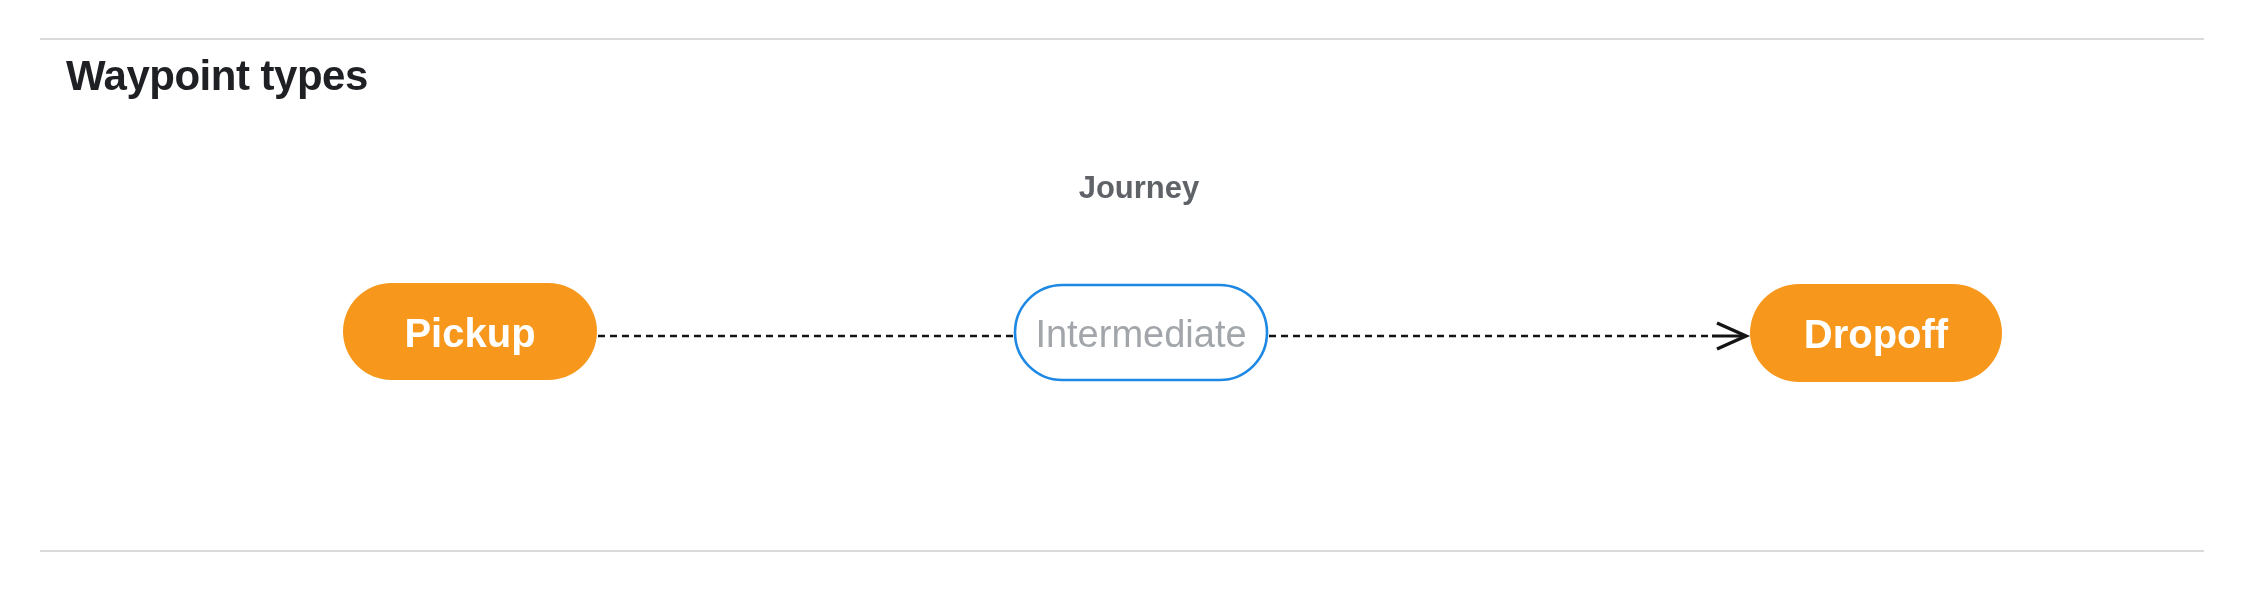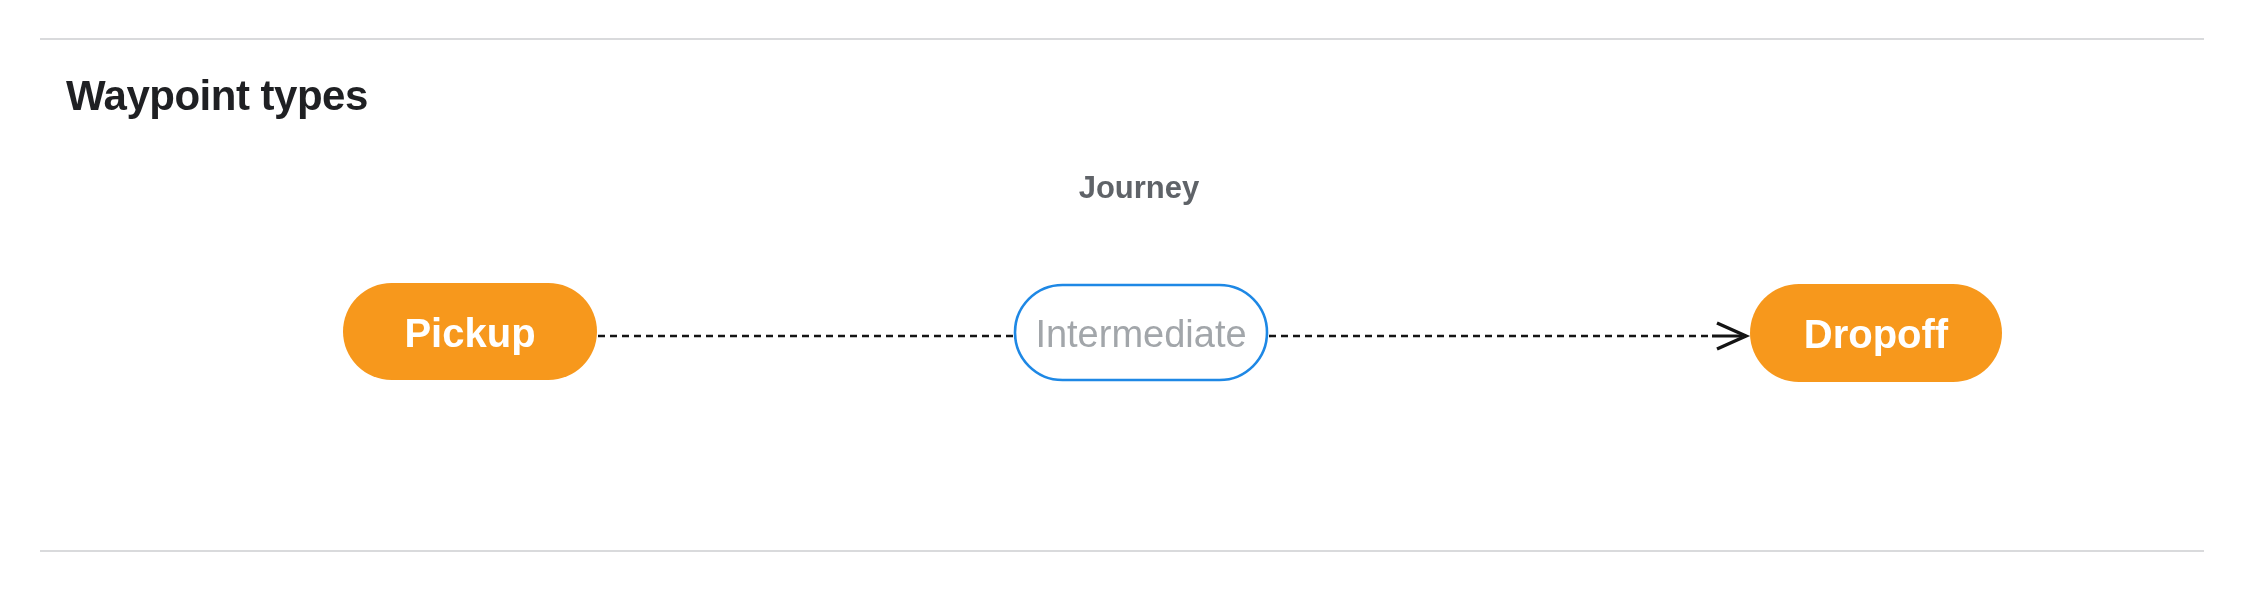--- a/index.html
+++ b/index.html
@@ -20,21 +20,21 @@
     left: 40px;
     width: 2164px;
     height: 2px;
     background: #d9dadc;
   }
   .divider.top { top: 38px; }
   .divider.bottom { top: 550px; }
   .page-title {
     position: absolute;
     left: 66px;
-    top: 72px;
+    top: 52px;
     font-size: 42px;
     font-weight: 700;
     color: #1f2023;
     letter-spacing: -0.5px;
     white-space: nowrap;
   }
   .diagram-svg {
     position: absolute;
     left: 0;
     top: 0;

